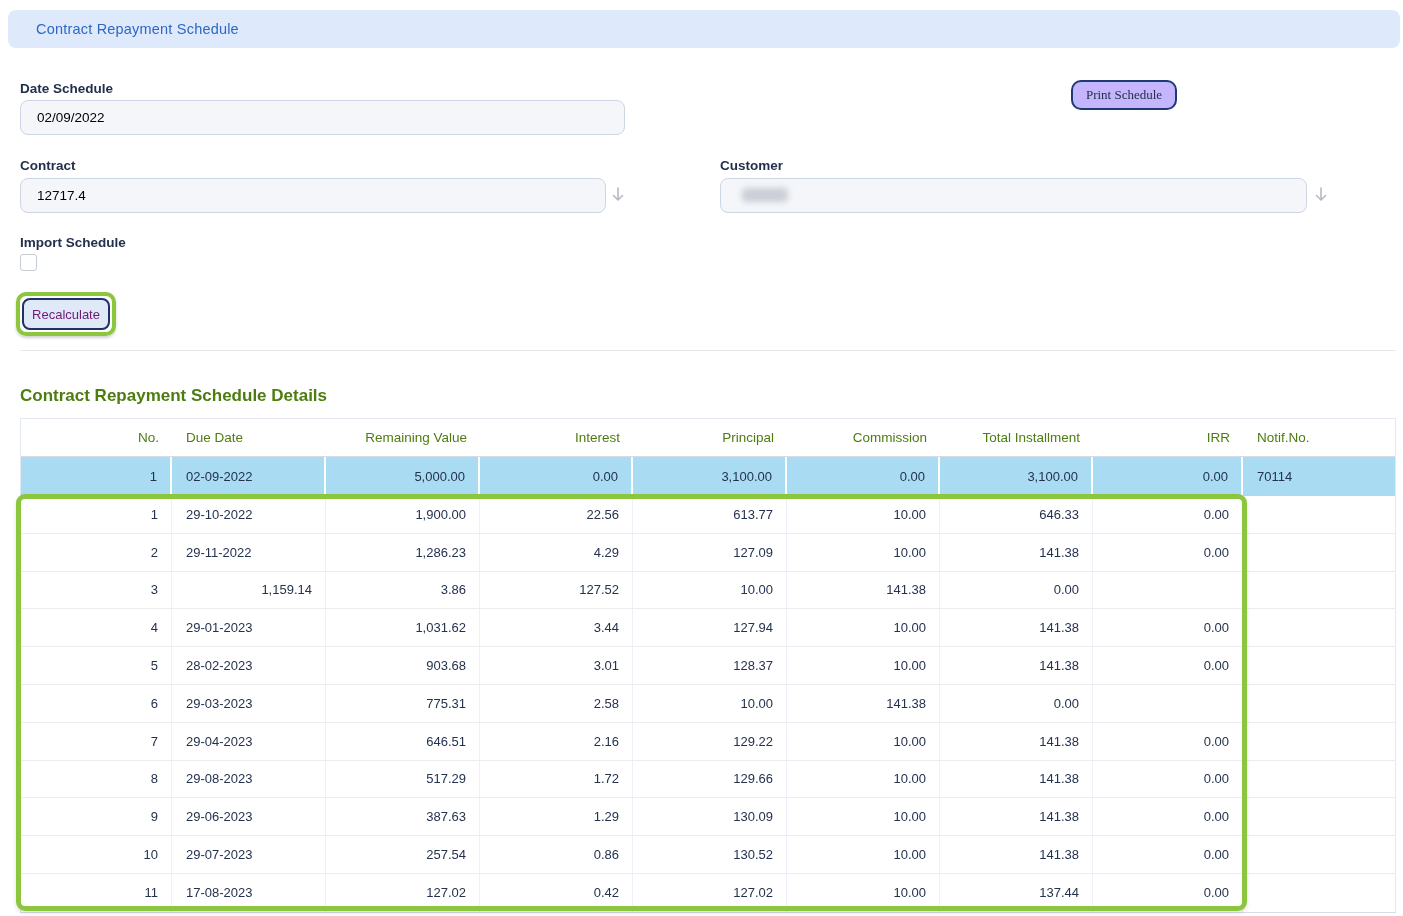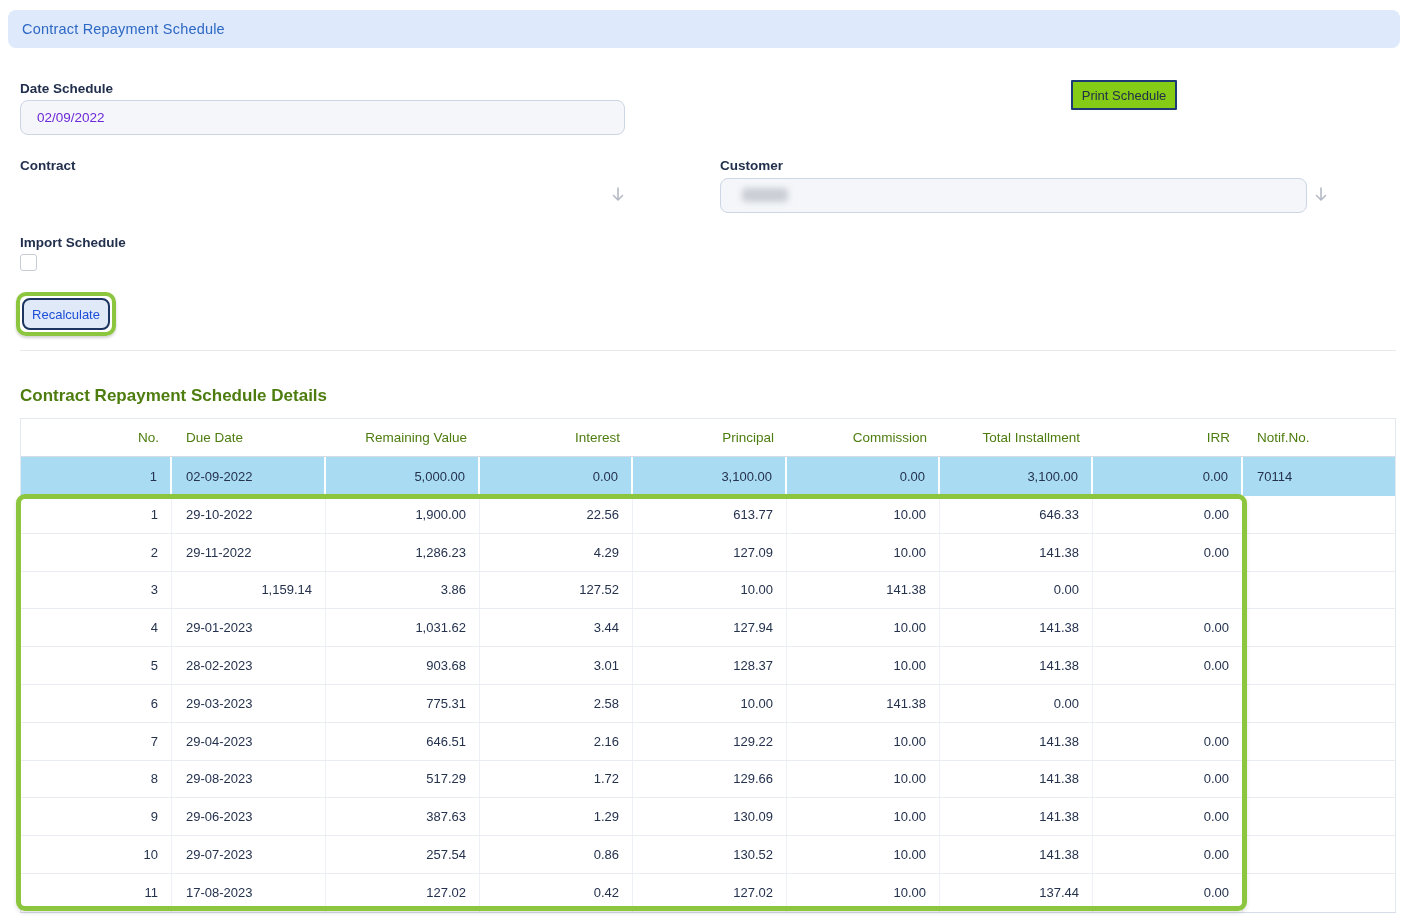--- a/index.html
+++ b/index.html
@@ -2,39 +2,39 @@
 <html><head>
 <meta charset="utf-8">
 <style>
   * { margin:0; padding:0; box-sizing:border-box; }
   html,body { width:1403px; height:916px; background:#ffffff;
     font-family:"Liberation Sans", sans-serif; overflow:hidden; }
   .page { position:relative; width:1403px; height:916px; background:#fff; }
 
   
   .header-bar { position:absolute; top:10px; left:8px; width:1392px; height:38px;
-    background:#dee9fb; border-radius:8px; display:flex; align-items:center; padding-left:14px; }
+    background:#dee9fb; border-radius:8px; display:flex; align-items:center; padding-left:28px; }
   .header-bar span { color:#2d68c4; font-size:14.5px; letter-spacing:.2px; }
 
   
   .field-label { position:absolute; font-size:13.5px; font-weight:bold; color:#22304d; }
   .text-input { position:absolute; height:35px; background:#f4f6f9; border:1px solid #ccd6e4;
-    border-radius:8px; padding:0 16px; font-size:13.5px; color:#6d28d9;
+    border-radius:8px; padding:0 16px; font-size:13.5px; color:#000000;
     font-family:"Liberation Sans", sans-serif; outline:none; }
   .arrow-icon { position:absolute; width:20px; height:20px; color:#b4bac5; }
-  .btn-outline { position:absolute; background:#84cc16; border:2px solid #1d3a75; border-radius:1px;
-    color:#243047; font-size:13px; font-family:Liberation Sans, sans-serif;
+  .btn-outline { position:absolute; background:#c4b5fd; border:2px solid #1d3a75; border-radius:10px;
+    color:#243047; font-size:13px; font-family:Liberation Serif, serif;
     display:flex; align-items:center; justify-content:center; cursor:pointer; }
   .checkbox { position:absolute; left:20px; top:254px; width:17px; height:17px;
     background:#fff; border:1px solid #c6ccd6; border-radius:3px; cursor:pointer; }
   .recalc-wrap { position:absolute; left:16px; top:292px; border:4px solid #8cc63e;
     border-radius:10px; padding:2px; background:transparent;
     box-shadow:0 2px 3px rgba(0,0,0,.18); }
   .recalc-btn { position:relative; width:88px; height:32px; background:#dfe9f8;
-    border:2px solid #1d3461; border-radius:8px; color:#1d4ed8; font-size:13px;
+    border:2px solid #1d3461; border-radius:8px; color:#701a75; font-size:13px;
     font-family:"Liberation Sans", sans-serif; cursor:pointer; }
   .divider { position:absolute; left:20px; top:350px; width:1376px; height:1px; background:#e6e8ec; }
 
   
   .redact-blob { position:absolute; left:22px; top:10px; width:46px; height:14px;
     background:#c3c7cf; border-radius:4px; filter:blur(3px); opacity:.85; }
 
   
   .details-title { position:absolute; left:20px; top:386px; font-size:17px; font-weight:bold; color:#4d7c0f; }
   .table { position:absolute; left:20px; top:418px; width:1376px;
@@ -67,20 +67,21 @@
   <div class="header-bar">
     <span>Contract Repayment Schedule</span>
   </div>
 
   <div class="field-label" style="left:20px; top:81px;">Date Schedule</div>
   <input class="text-input" style="left: 20px; top: 100px; width: 605px;" readonly="" value="02/09/2022">
 
   <button class="btn-outline" style="left:1071px; top:80px; width:106px; height:30px;">Print Schedule</button>
 
   <div class="field-label" style="left:20px; top:158px;">Contract</div>
+  <input class="text-input" style="left: 20px; top: 178px; width: 586px;" readonly="" value="12717.4">
   <svg class="arrow-icon" style="left:608px; top:185px;" viewBox="0 0 20 20">
     <path d="M10 3 v11 M5.5 10.5 L10 15 L14.5 10.5" fill="none" stroke="currentColor" stroke-width="1.6" stroke-linecap="round" stroke-linejoin="round"></path>
   </svg>
 
   <div class="field-label" style="left:720px; top:158px;">Customer</div>
   <div style="position:absolute; left:720px; top:178px; width:587px; height:35px;">
     <input class="text-input" style="left: 0px; top: 0px; width: 587px;" readonly="" value="">
     <div class="redact-blob"></div>
   </div>
   <svg class="arrow-icon" style="left:1311px; top:185px;" viewBox="0 0 20 20">

